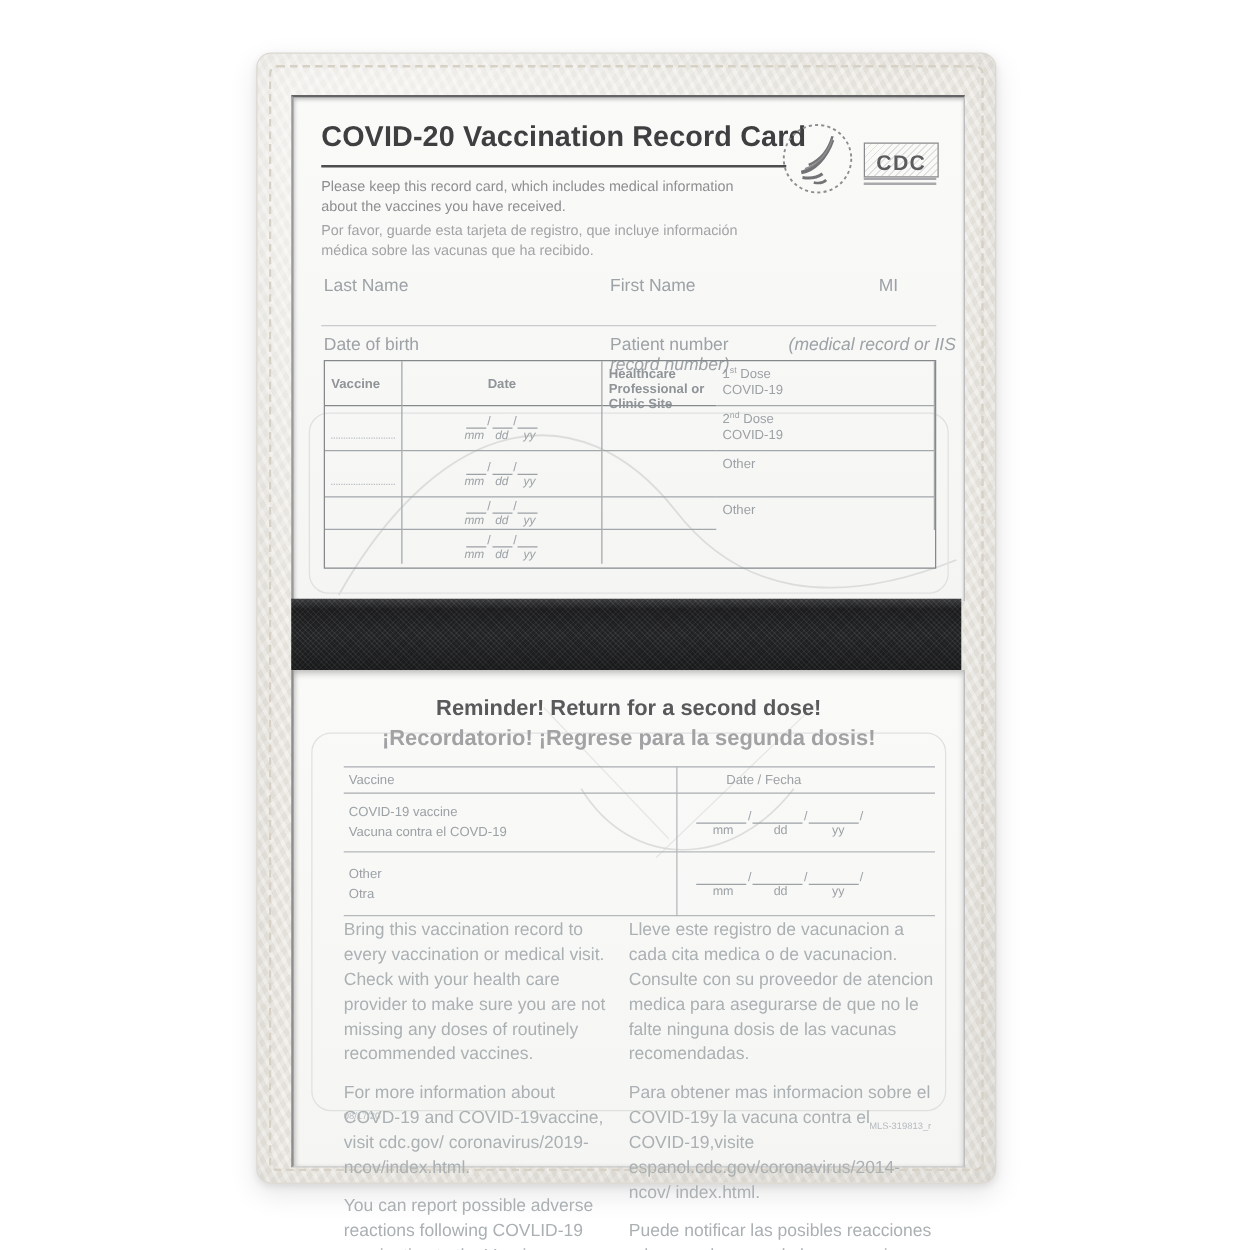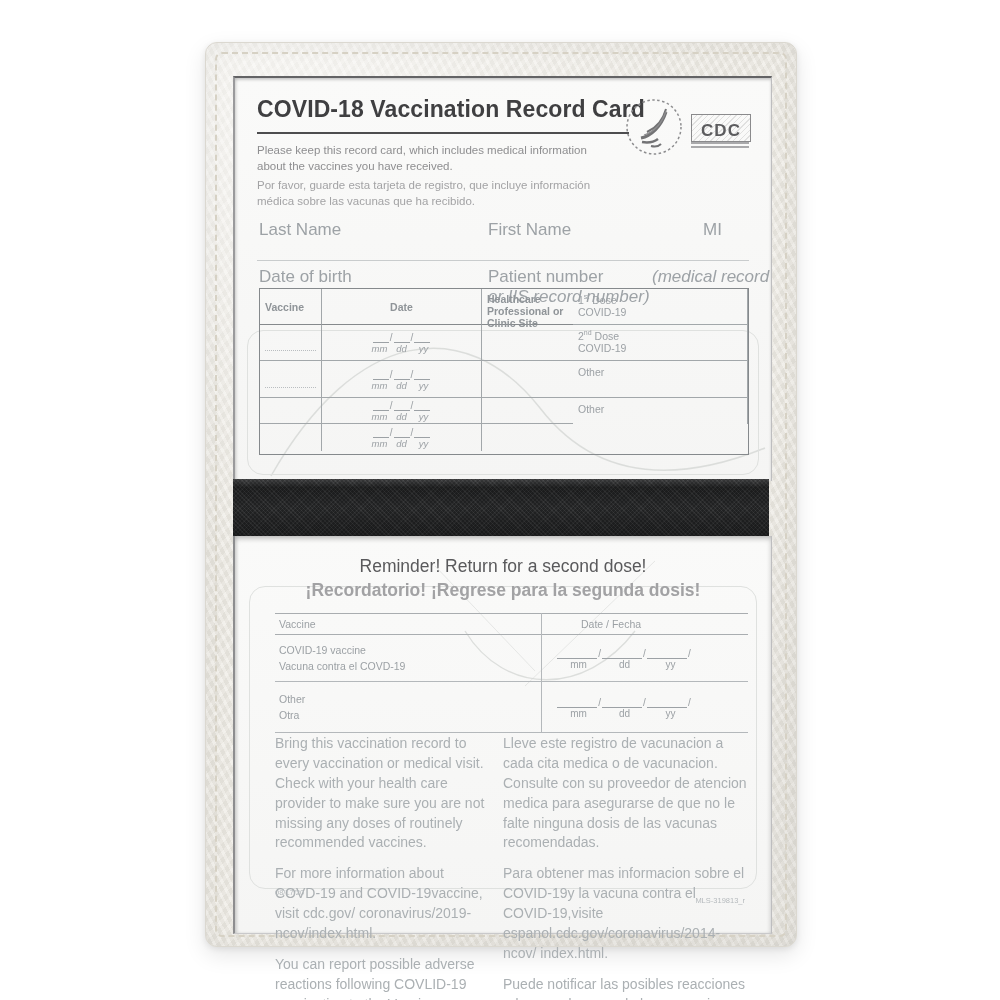--- a/index.html
+++ b/index.html
@@ -38,21 +38,21 @@
   .hhs-logo{position:absolute;left:386px;top:16px;width:66px;height:66px;}
   .cdc-logo{position:absolute;left:456px;top:36px;width:58px;height:26px;border:1px solid #8a8a8c;
     background:repeating-linear-gradient(135deg, transparent 0 3px, rgba(150,150,150,.25) 3px 4px);
     display:flex;align-items:flex-end;justify-content:center;}
   .cdc-logo span{font-size:17px;font-weight:700;color:#5c5c5e;letter-spacing:1px;text-shadow:0 0 1px #fff;}
   .cdc-tag{position:absolute;left:456px;top:64px;width:58px;}
   .cdc-tag div{height:2px;background:#a9a9ab;margin-bottom:2px;}
   .intro{position:absolute;left:22px;width:348px;font-size:11.5px;line-height:1.4;}
   .intro.en{top:64px;color:#8e8e90;}
   .intro.es{top:99px;color:#a3a3a5;}
-  .field-label{position:absolute;font-size:17px;color:#9da2a6;}
+  .field-label{position:absolute;font-size:14px;color:#9da2a6;}
   .rule1{position:absolute;left:22px;top:182px;width:492px;height:1px;background:#c9cccd;}
   .pnote{font-style:italic;margin-left:44px;}
   
   .vtable{position:absolute;left:24px;top:210px;width:490px;height:167px;border:1.5px solid #85898c;box-sizing:border-box;
     display:grid;grid-template-columns:62px 160px 91px 1fr;grid-template-rows:36px 36px 37px 26px 27px;}
   .vtable .c{border-right:1px solid #a2a7aa;border-bottom:1px solid #a2a7aa;position:relative;box-sizing:border-box;font-size:10.5px;color:#9ca1a5;padding:4px 5px;}
   .vtable .c.last{border-right:none;}
   .vtable .c.hdr{color:#8f9498;font-weight:700;}
   .vtable .c.hdr-b{border-bottom:1.5px solid #85898c;}
   .vtable .c.bot{border-bottom:none;}
@@ -62,21 +62,21 @@
   .datehdr{display:flex;align-items:center;justify-content:center;height:100%;box-sizing:border-box;}
   .vlabel sup{font-size:7px;}
   .vlabel .l2{display:block;}
   .dcell{display:flex;flex-direction:column;align-items:center;justify-content:center;height:100%;box-sizing:border-box;}
   .dline{display:flex;align-items:flex-end;height:12px;}
   .dline .blank{display:inline-block;width:16px;border-bottom:1px solid #9ca1a5;height:10px;}
   .dline .slash{font-size:10px;color:#9ca1a5;padding:0 1px;}
   .dhint{display:flex;font-style:italic;font-size:9.5px;color:#9ca1a5;}
   .dhint i{display:inline-block;width:22px;text-align:center;font-style:italic;}
   
-  .rem-h1{position:absolute;left:0;top:20px;width:100%;text-align:center;font-size:17.5px;font-weight:400;color:#59595b;}
+  .rem-h1{position:absolute;left:0;top:20px;width:100%;text-align:center;font-size:17.5px;font-weight:700;color:#59595b;}
   .rem-h2{position:absolute;left:0;top:44px;width:100%;text-align:center;font-size:17.5px;font-weight:700;color:#a2a2a4;}
   .rtable{position:absolute;left:40px;top:77px;width:473px;}
   .rtable .rhdr{display:flex;border-top:1px solid #a9adb0;border-bottom:1px solid #a9adb0;height:20px;align-items:center;font-size:10.5px;color:#9ca1a5;}
   .rtable .rhdr .h1{width:226px;padding-left:4px;box-sizing:border-box;}
   .rtable .rhdr .h2{padding-left:80px;}
   .rrow{display:flex;border-bottom:1px solid #b4b8bb;align-items:center;}
   .rrow.r1{height:46px;}
   .rrow.r2{height:50px;}
   .rrow .lab{width:226px;padding-left:4px;box-sizing:border-box;font-size:10.5px;color:#9ca1a5;line-height:1.55;}
   .rdiv{position:absolute;left:266px;top:0;bottom:0;width:1px;background:#b4b8bb;}
@@ -100,21 +100,21 @@
 <div class="photo">
   <div class="holder">
     <div class="stitch"></div>
 
     <div class="paper top">
       <svg class="wave" width="536" height="403" viewBox="0 0 536 403" style="left:0;top:0;">
         <path d="M36 398 C120 250 230 235 305 330 C355 395 430 410 530 370" fill="none" stroke="#d4d7d5" stroke-width="1.5" opacity="0.8"></path>
       </svg>
       <div class="sleeve-edge" style="left:12px;right:12px;top:252px;bottom:6px;"></div>
 
-      <div class="title">COVID-18 Vaccination Record Card</div>
+      <div class="title">COVID-20 Vaccination Record Card</div>
       <div class="title-rule"></div>
 
       <svg class="hhs-logo" viewBox="0 0 66 66">
         <circle cx="33" cy="33" r="27" fill="none" stroke="#8d8d8f" stroke-width="1.5" stroke-dasharray="2.5 2.5"></circle>
         <path d="M20 44 C30 42 40 33 45 18" fill="none" stroke="#737375" stroke-width="3"></path>
         <path d="M26 38 C35 34 42 26 45 15" fill="none" stroke="#737375" stroke-width="2"></path>
         <path d="M23 41 C33 38 41 29 45 17" fill="none" stroke="#8d8d8f" stroke-width="1.2"></path>
         <path d="M21 48 C27 49 33 48 37 45" fill="none" stroke="#737375" stroke-width="2.5"></path>
         <path d="M30 52 C34 53 38 52 40 50" fill="none" stroke="#737375" stroke-width="2"></path>
       </svg>

